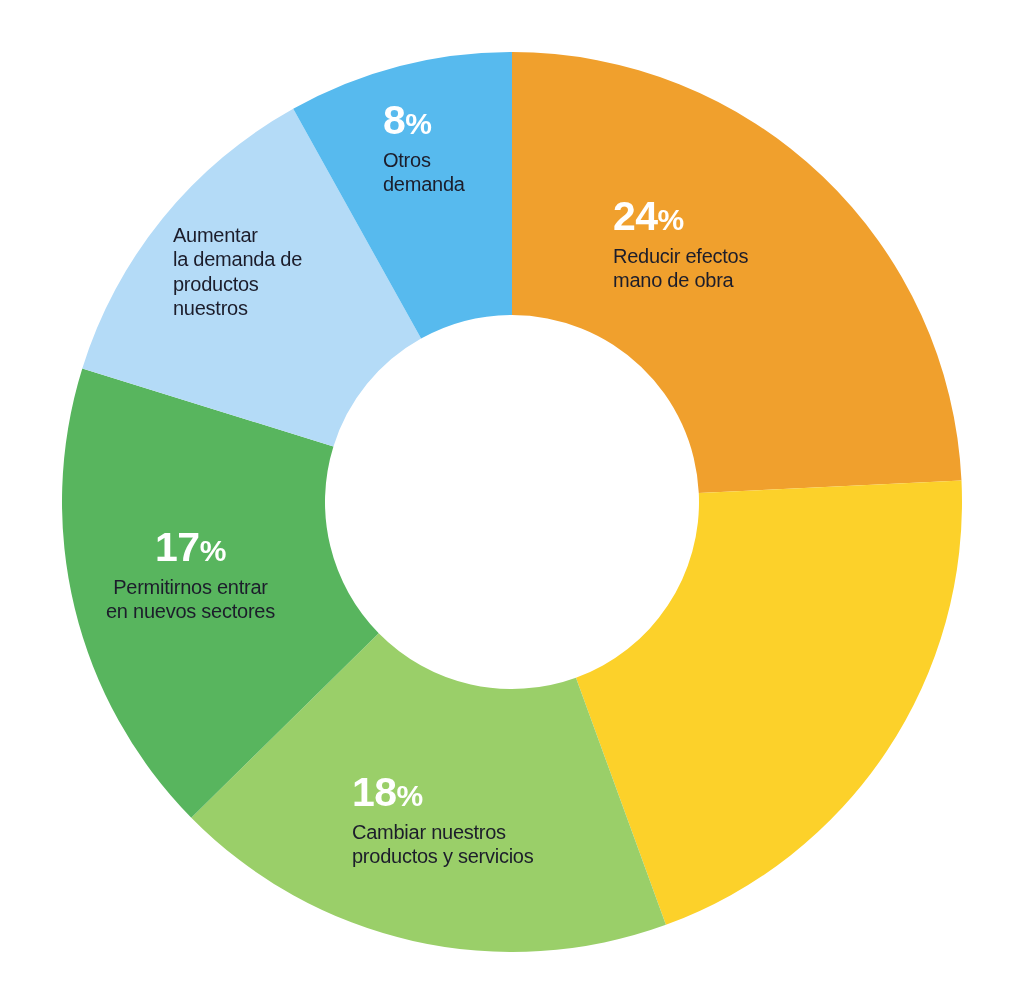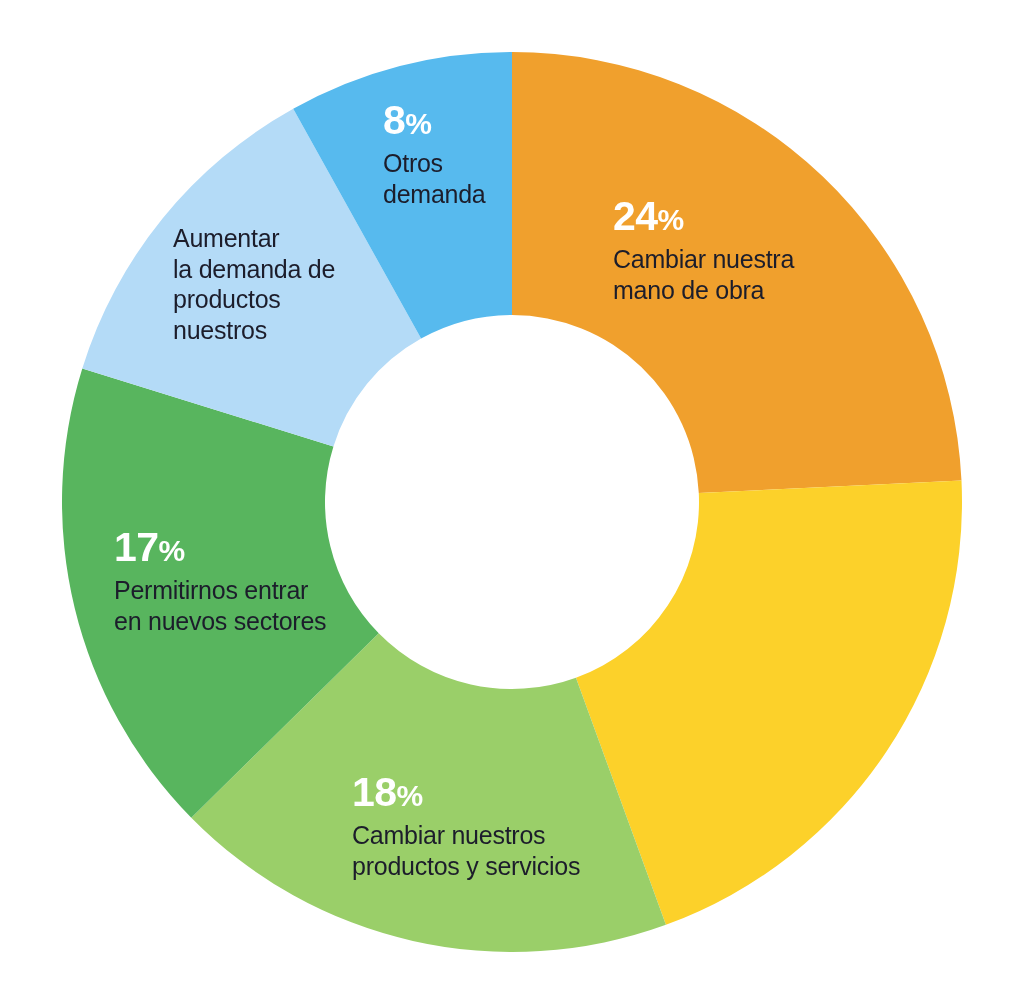--- a/index.html
+++ b/index.html
@@ -46,36 +46,36 @@
     white-space: nowrap;
   }
   .pct .sym {
     font-size: 30px;
     font-weight: bold;
     letter-spacing: -0.5px;
   }
   .desc {
     font-family: "Liberation Sans", sans-serif;
     font-weight: normal;
-    font-size: 25px;
+    font-size: 20px;
     line-height: 1.22;
     color: #1c1d2b;
     margin: 0;
     letter-spacing: -0.25px;
   }
   .desc .l {
     display: block;
     white-space: nowrap;
   }
 
   
   #label-reducir        { left: 613px; top: 196px; }
   #label-amenazar       { left: 725px; top: 617px; }
   #label-cambiar        { left: 352px; top: 772px; }
-  #label-permitirnos    { left: 114px; top: 527px; }
+  #label-permitirnos    { left: 106px; top: 527px; text-align: center; }
   #label-aumentar       { left: 173px; top: 223px; }
   #label-otros          { left: 383px; top: 100px; }
 
   #label-otros .desc, #label-otros .pct { text-align: left; }
 </style>
 </head>
 <body>
 
 <div id="chart-stage">
 
@@ -88,21 +88,21 @@
         <path d="M 82.29 368.39 A 450 450 0 0 1 293.21 108.77 L 421.08 338.59 A 187 187 0 0 0 333.43 446.48 Z" fill="#B4DBF7"></path>
         <path d="M 293.21 108.77 A 450 450 0 0 1 512.00 52.00 L 512.00 315.00 A 187 187 0 0 0 421.08 338.59 Z" fill="#57BAEE"></path>
       </g>
   </svg>
 
   <div class="slice-label" id="label-reducir">
     <div class="pct">
       <span>24</span><span class="sym">%</span>
     </div>
     <div class="desc">
-      <span class="l">Cambiar nuestra</span>
+      <span class="l">Reducir efectos</span>
       <span class="l">mano de obra</span>
     </div>
   </div>
 
 
   <div class="slice-label" id="label-cambiar">
     <div class="pct">
       <span>18</span><span class="sym">%</span>
     </div>
     <div class="desc">

